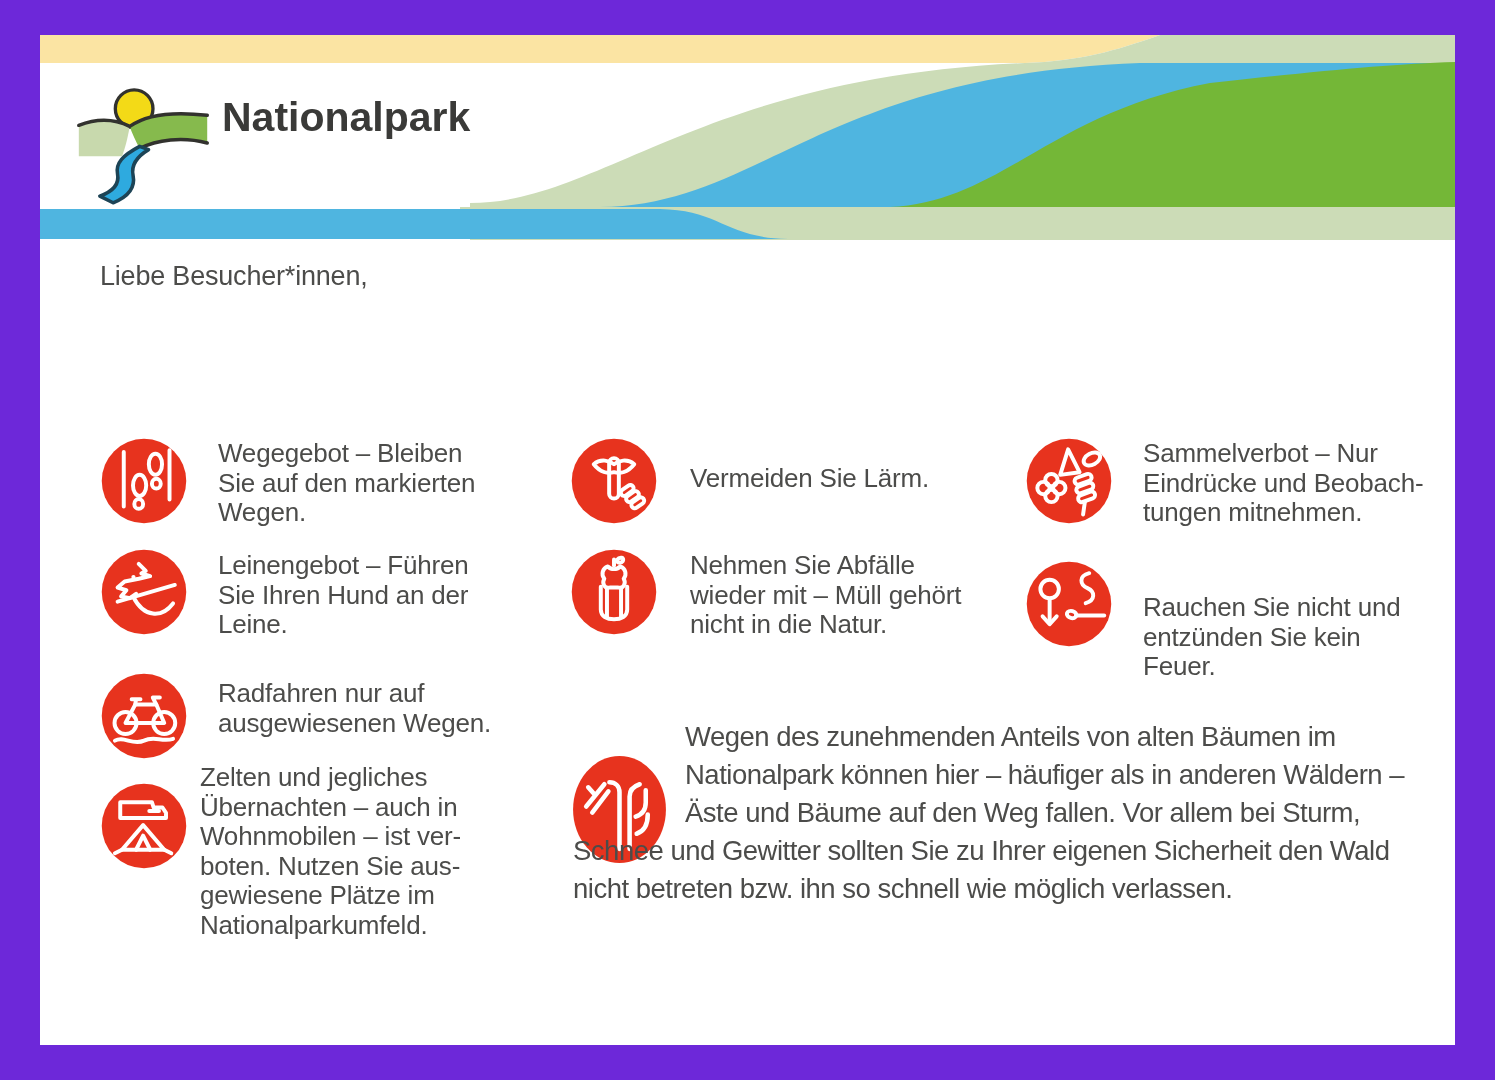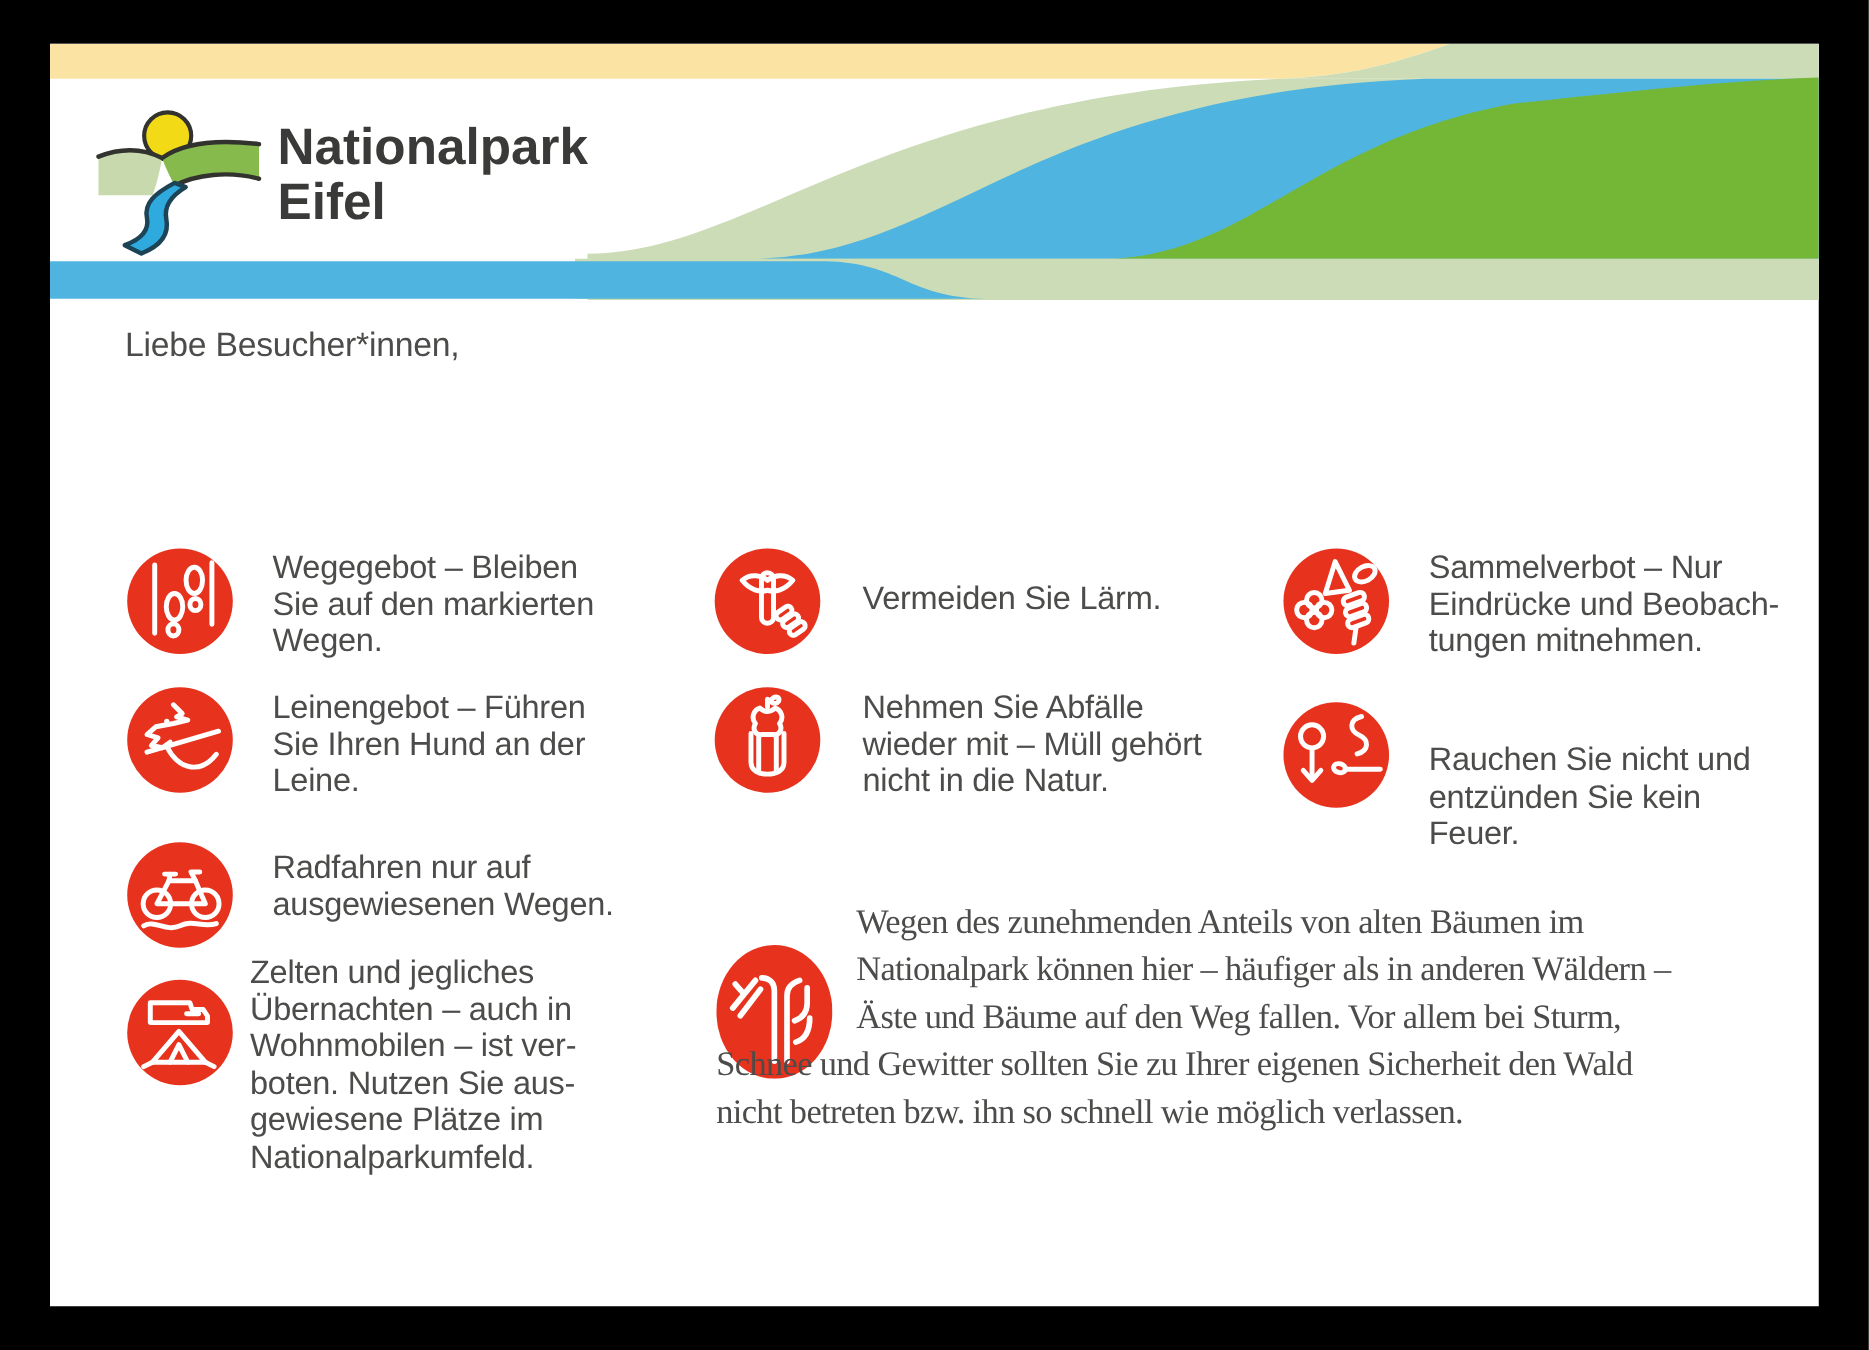--- a/index.html
+++ b/index.html
@@ -1,33 +1,33 @@
 <!DOCTYPE html>
 <html><head>
 <meta charset="utf-8">
 <style>
   html,body{margin:0;padding:0;}
   body{width:1495px;height:1080px;position:relative;overflow:hidden;
        font-family:"Liberation Sans",sans-serif;}
-  .frame{position:absolute;inset:0;background:#000000;padding-left:48px;}
+  .frame{position:absolute;inset:0;background:#6d28d9;padding-left:48px;}
   .page{position:absolute;left:40px;top:35px;width:1415px;height:1010px;background:#ffffff;}
   .hdr-svg{position:absolute;left:0;top:0;width:1415px;height:205px;display:block;}
   .logo-emblem{position:absolute;left:36px;top:46px;width:134px;height:124px;}
   .logo-text{position:absolute;left:182px;top:60px;font-weight:bold;font-size:41px;
              line-height:44px;color:#3A3A38;letter-spacing:0px;}
   .greeting{position:absolute;left:60px;top:226px;font-size:27px;color:#4C4C4A;letter-spacing:-0.2px;}
   .para{position:absolute;color:#4C4C4A;font-size:27px;line-height:34px;
         text-align:justify;text-align-last:left;letter-spacing:-0.2px;}
   .intro-para{left:60px;top:292px;width:1302px;}
   .footer-para{left:60px;top:920px;width:1302px;line-height:39px;}
   .badge{position:absolute;width:88px;height:88px;}
   .rule-label{position:absolute;font-size:26px;line-height:29.5px;color:#4C4C4A;
               white-space:pre-line;letter-spacing:-0.2px;}
   .tree-block{position:absolute;left:533px;top:645px;width:862px;font-size:27.5px;
-              line-height:38px;color:#4C4C4A;white-space:pre-line;letter-spacing:-0.5px;font-family:Liberation Serif, serif;}
+              line-height:38px;color:#4C4C4A;white-space:pre-line;letter-spacing:-0.5px;}
   .tree-float{float:left;width:112px;height:114px;}
   .tree-float svg{width:93px;height:107px;display:block;}
   svg .wl{stroke:#fff;stroke-width:4.5;fill:none;stroke-linecap:round;stroke-linejoin:round;}
   svg .wf{fill:#fff;stroke:none;}
 </style>
 </head>
 <body>
 
 <div class="frame">
 <div class="page">
@@ -46,21 +46,20 @@
   <svg class="logo-emblem" viewBox="0 0 120 112">
     <circle cx="52" cy="25" r="17" fill="#F3DA17" stroke="#32322E" stroke-width="3"></circle>
     <path d="M2,40 C20,33 36,35 48,41 C46,52 44,60 41,68 L2,68 Z" fill="#C8D9AD"></path>
     <path d="M48,41 C62,31 84,27 118,31 L118,56 C96,50 72,53 57,61 C53,53 50,47 48,41 Z" fill="#86BA4D"></path>
     <path d="M2,40 C20,33 36,35 48,41 C62,31 84,27 118,31" fill="none" stroke="#32322E" stroke-width="3.2" stroke-linecap="round"></path>
     <path d="M118,56 C96,50 72,53 57,61" fill="none" stroke="#32322E" stroke-width="3.2" stroke-linecap="round"></path>
     <path d="M57,59 C42,67 35,74 37,84 C39,94 32,100 21,104 L33,110 C48,104 53,95 51,85 C49,75 55,68 65,62 Z" fill="#2EAADF" stroke="#1D4456" stroke-width="3.2" stroke-linejoin="round"></path>
   </svg>
   <div class="logo-text">
     <div>Nationalpark</div>
-    <div>Eifel</div>
   </div>
 
   <div class="greeting">Liebe Besucher*innen,</div>
 
   <svg class="badge" style="left:60px;top:402px" viewBox="0 0 100 100">
     <circle cx="50" cy="50" r="48" fill="#E7331E"></circle>
     <path class="wl" d="M27,17 V79 M79,15 V71"></path>
     <ellipse class="wl" cx="45" cy="55" rx="7.5" ry="12"></ellipse>
     <ellipse class="wl" cx="44" cy="76" rx="5" ry="5.5"></ellipse>
     <ellipse class="wl" cx="63" cy="31" rx="7.5" ry="12"></ellipse>

